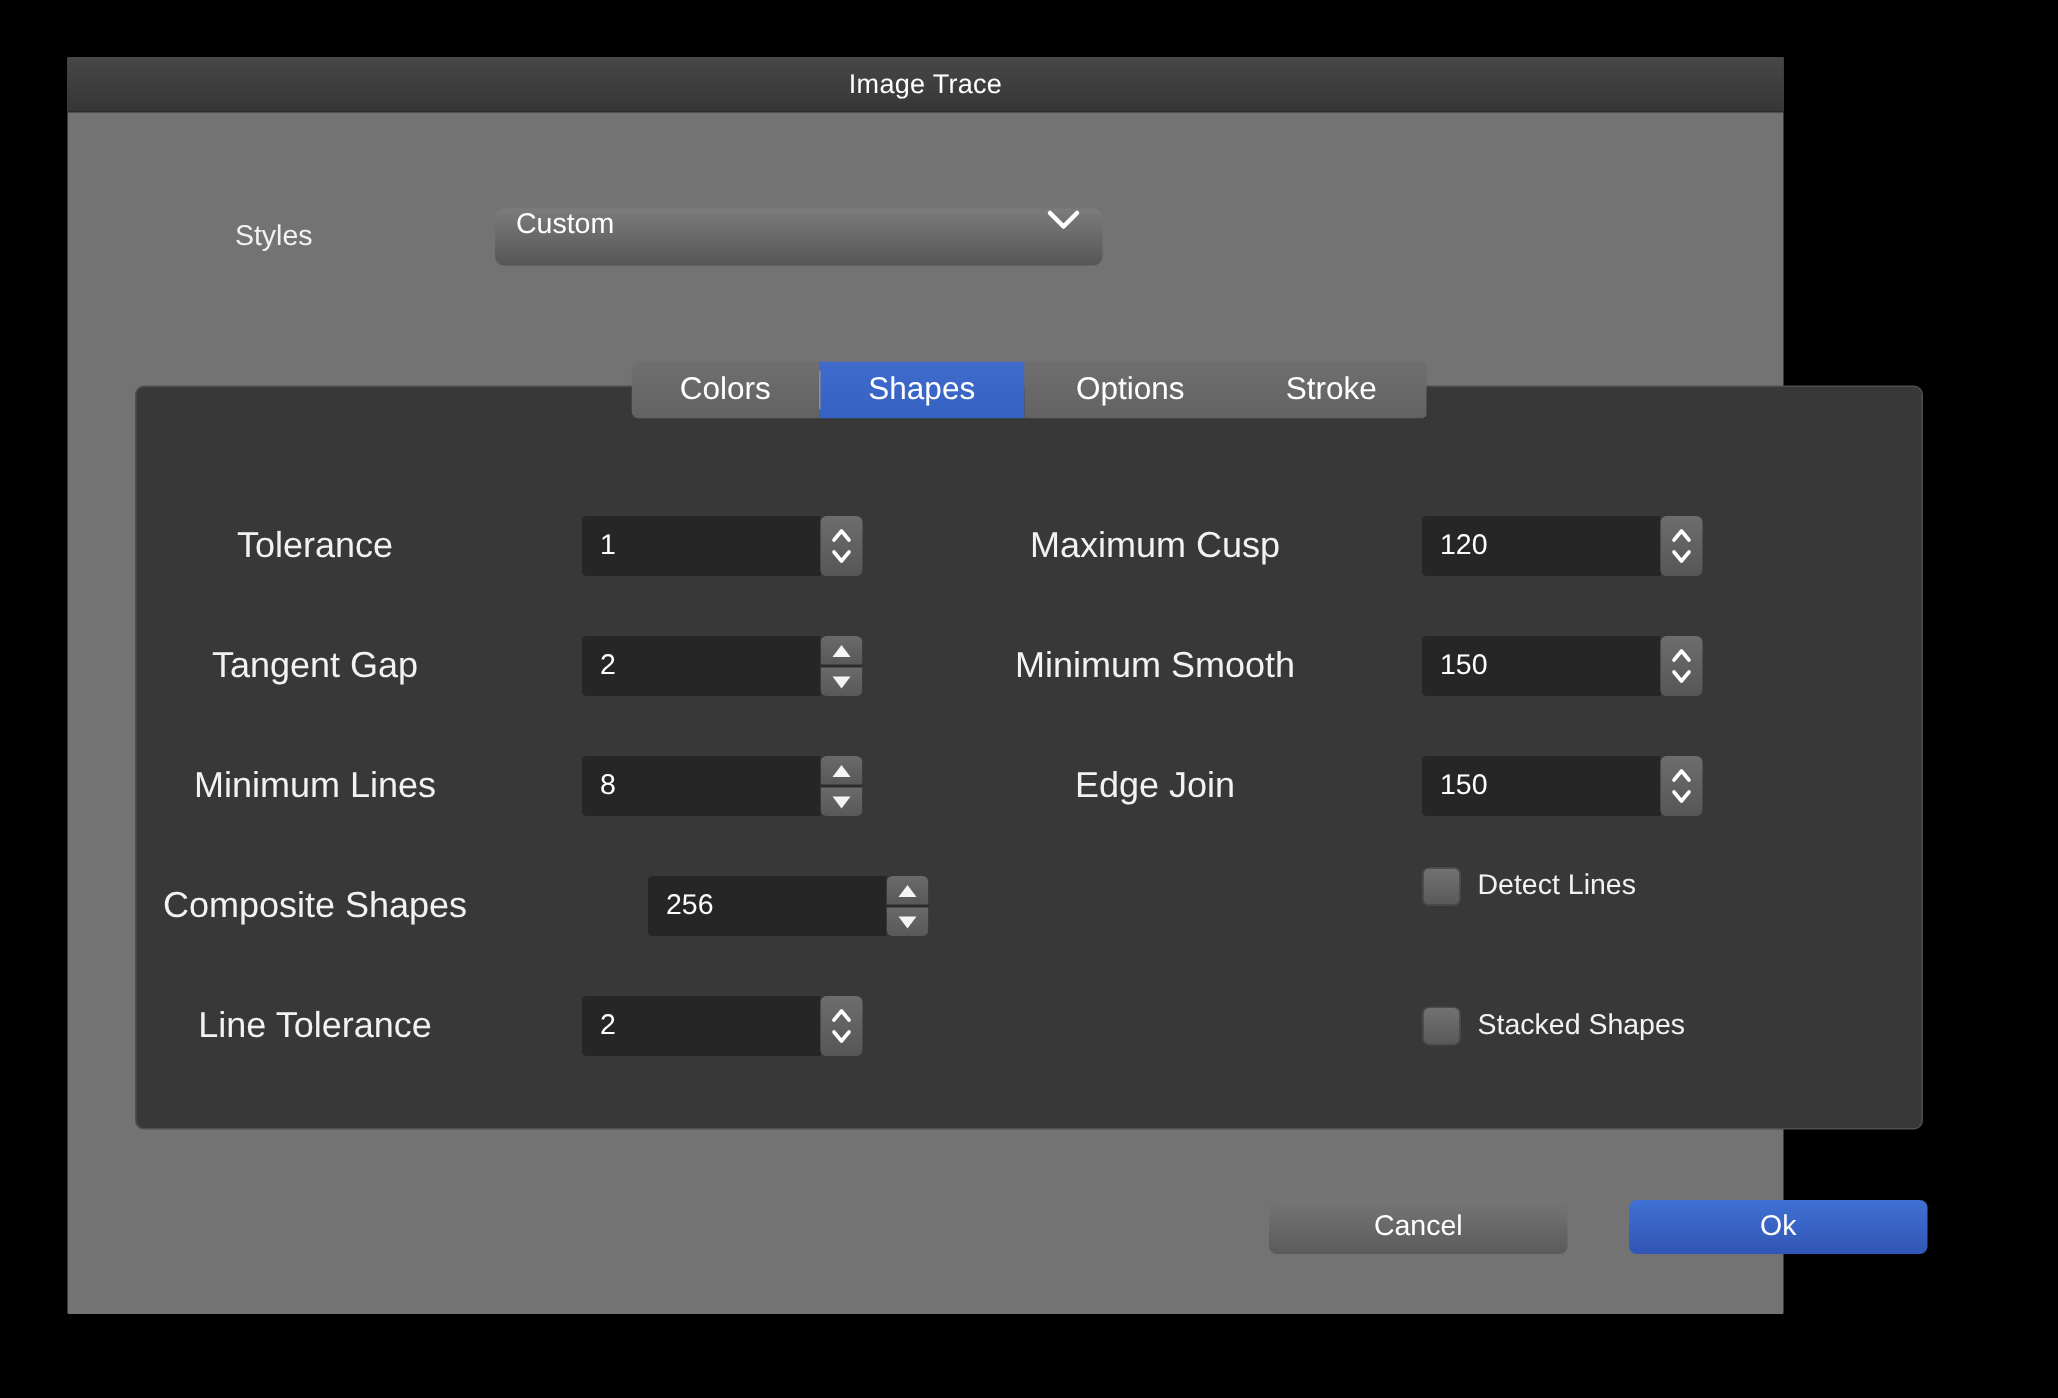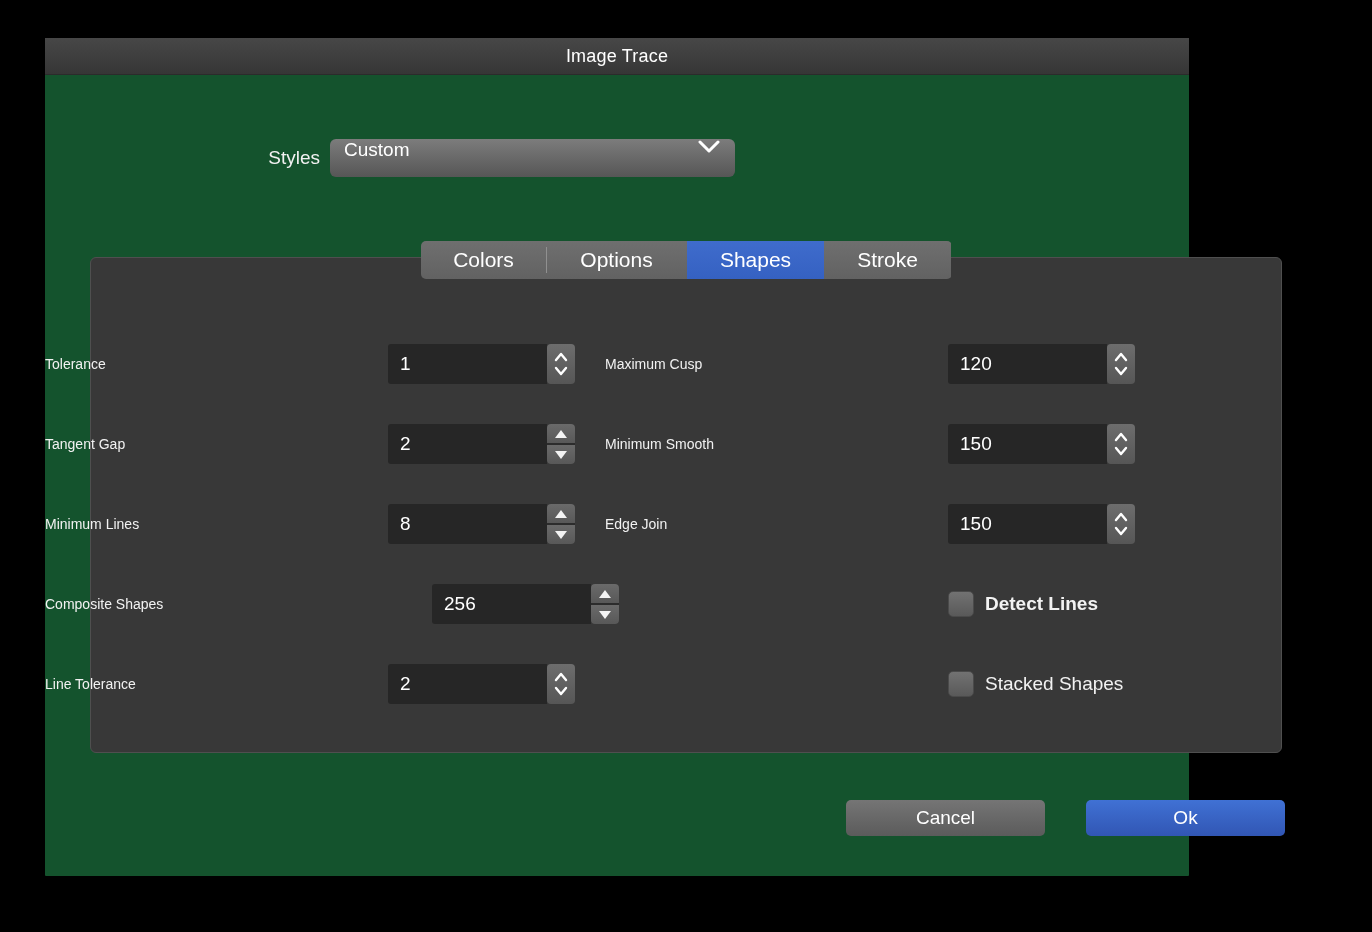--- a/index.html
+++ b/index.html
@@ -6,38 +6,38 @@
   html,body { width:1372px; height:932px; }
   body {
     background:#000000;
     position:relative;
     overflow:hidden;
     font-family:"Liberation Sans","DejaVu Sans",sans-serif;
     -webkit-font-smoothing:antialiased;
   }
   .dialog {
     position:absolute; left:45px; top:38px; width:1144px; height:838px;
-    background:#14532d;
+    background:#737373;
     border-radius:1px;
   }
   
   .titlebar {
     position:absolute; left:0; top:0; width:100%; height:37px;
     background:linear-gradient(#474747,#363636);
     border-bottom:1px solid #2b2b2b;
     display:flex; align-items:center; justify-content:center;
   }
   .titlebar .title { color:#ffffff; font-size:18px; letter-spacing:.2px; }
   
   .styles-row {
     position:absolute; left:0; top:101px; height:38px;
     display:flex; align-items:center;
   }
   .styles-row .field-label {
-    width:275px; text-align:right; color:#f2f2f2; font-size:19px;
+    width:275px; text-align:center; color:#f2f2f2; font-size:19px;
   }
   .dropdown {
     margin-left:10px; width:405px; height:38px;
     background:linear-gradient(#7c7c7c,#565656);
     border-radius:6px;
     display:flex; align-items:flex-start; justify-content:space-between;
     padding:0 14px; cursor:default;
   }
   .dropdown .dd-value { color:#ffffff; font-size:19px; }
   .dropdown svg { flex:0 0 auto; }
@@ -63,21 +63,21 @@
   .panel {
     position:absolute; left:45px; top:219px; width:1192px; height:496px;
     background:#383838; border:1px solid #4f4f4f; border-radius:6px;
     z-index:1;
   }
   
   .row {
     position:absolute; height:40px; display:flex; align-items:center; z-index:2;
   }
   .row .field-label {
-    width:330px; text-align:left; color:#f2f2f2; font-size:14px;
+    width:330px; text-align:center; color:#f2f2f2; font-size:24px;
     white-space:nowrap;
   }
   .numfield {
     margin-left:13px; display:flex; height:40px; width:187px;
   }
   .numvalue {
     width:159px; height:40px; background:#262626;
     border-radius:3px 0 0 3px;
     color:#ffffff; font-size:19px;
     display:flex; align-items:center; padding-left:12px;
@@ -150,25 +150,25 @@
         <polyline points="3,3 12,12 21,3" fill="none" stroke="#ffffff" stroke-width="3" stroke-linecap="round" stroke-linejoin="round"></polyline>
       </svg>
     </div>
   </div>
 
   <div class="tabbar">
     <div class="tab t0">
         <span>Colors</span>
       </div>
     <div class="tab-divider"></div>
+    <div class="tab t2 active">
+        <span>Shapes</span>
+      </div>
     <div class="tab t1">
         <span>Options</span>
-      </div>
-    <div class="tab t2 active">
-        <span>Shapes</span>
       </div>
     <div class="tab t3">
         <span>Stroke</span>
       </div>
   </div>
 
   <div class="panel"></div>
 
   <div class="row" style="left:0; top:306px;">
     <span class="field-label">Tolerance</span>
@@ -273,21 +273,21 @@
       <div class="numvalue">150</div>
       <div class="stepper chev">
         <svg width="18" height="28" viewBox="0 0 18 28">
           <polyline points="4,10 9,4 14,10" fill="none" stroke="#ffffff" stroke-width="2.4" stroke-linecap="round" stroke-linejoin="round"></polyline>
           <polyline points="4,18 9,24 14,18" fill="none" stroke="#ffffff" stroke-width="2.4" stroke-linecap="round" stroke-linejoin="round"></polyline>
         </svg>
       </div>
     </div>
   </div>
 
-  <div class="chk-row" style="left:903px; top:546px;font-weight:bold;">
+  <div class="chk-row" style="left:903px; top:533px;">
     <div class="checkbox"></div>
     <span class="chk-label">Detect Lines</span>
   </div>
   <div class="chk-row" style="left:903px; top:626px;">
     <div class="checkbox"></div>
     <span class="chk-label">Stacked Shapes</span>
   </div>
 
   <button class="btn cancel">Cancel</button>
   <button class="btn ok">Ok</button>

